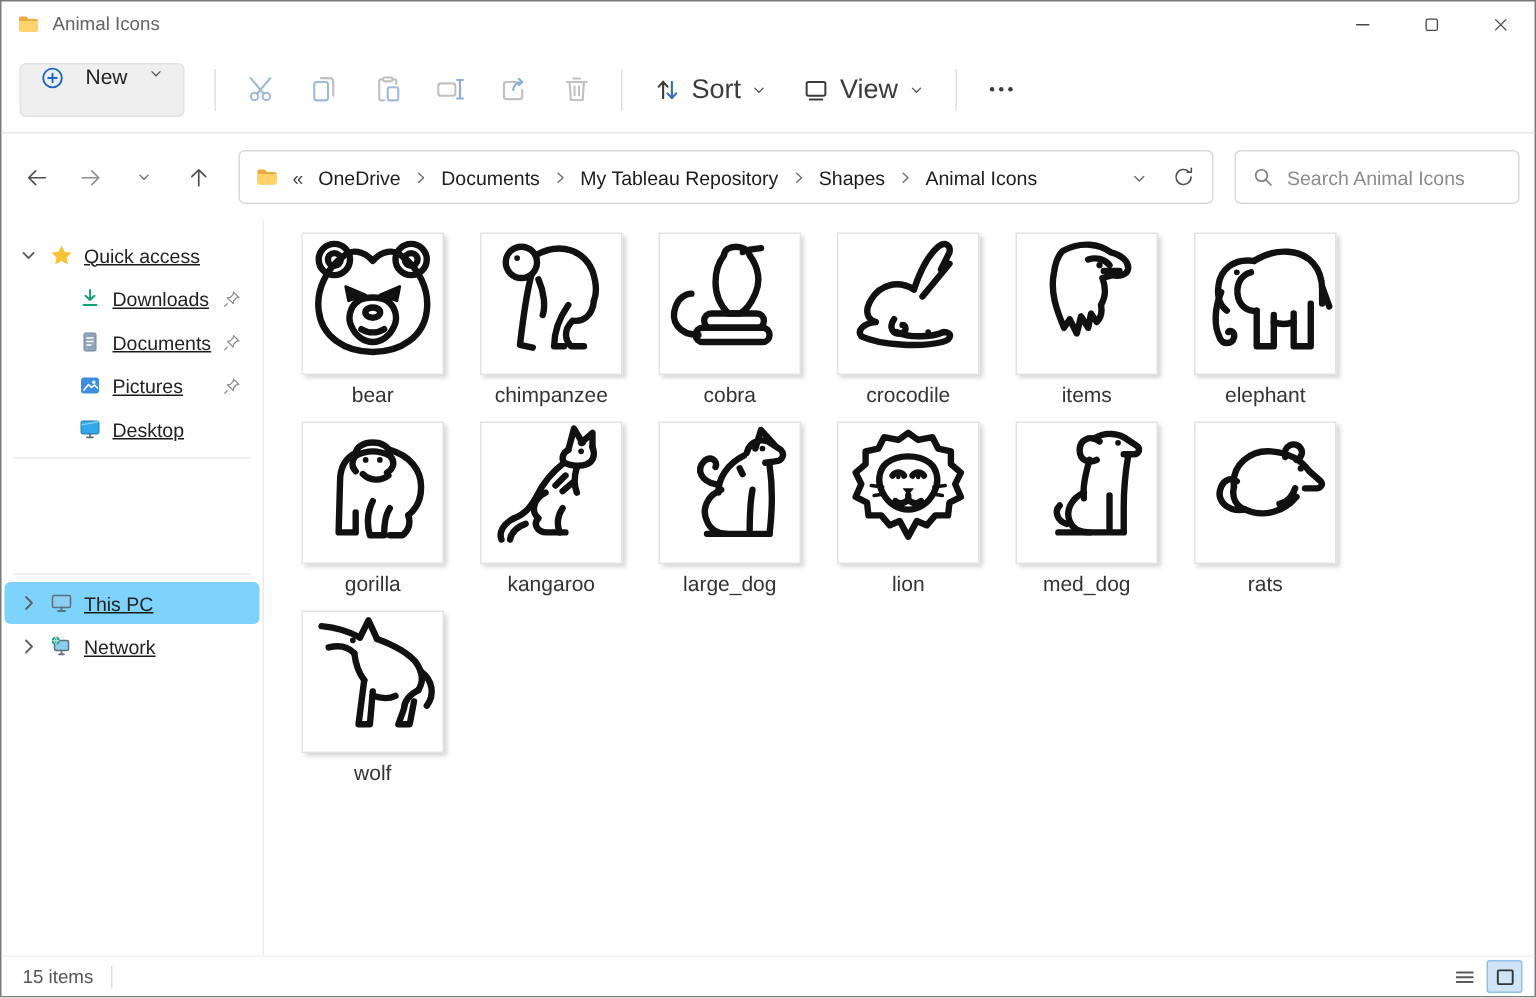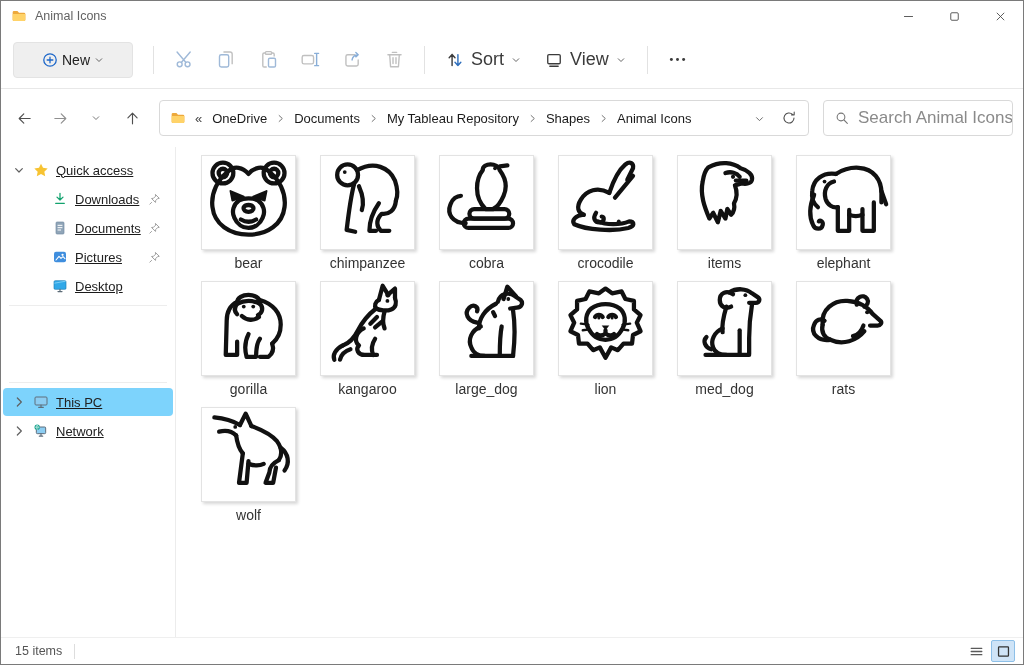--- a/index.html
+++ b/index.html
@@ -11,21 +11,21 @@
   .titlebar { height:30px; display:flex; align-items:center; justify-content:space-between; padding-left:10px; flex:0 0 auto; }
   .title-left { display:flex; align-items:center; gap:8px; }
   .title-left .ic { width:16px; height:16px; display:inline-flex; }
   .title-text { font-size:12.5px; color:#636363; }
   .win-controls { display:flex; height:30px; }
   .win-btn { width:46px; height:30px; display:flex; align-items:center; justify-content:center; background:none; border:none; cursor:default; }
   .win-btn svg { width:15px; height:15px; }
 
   
   .toolbar { height:58px; display:flex; align-items:center; padding:0 12px; gap:2px; border-bottom:1px solid #e8e8e8; flex:0 0 auto; }
-  .new-btn { display:flex; align-items:center; gap:3px; background:#efefef; border:1px solid #e3e3e3; border-radius:4px; height:36px; padding:0 27px; margin-right:10px; }
+  .new-btn { display:flex; align-items:flex-start; gap:13px; background:#efefef; border:1px solid #e3e3e3; border-radius:4px; height:36px; padding:0 12px; margin-right:10px; }
   .new-btn .ic { width:18px; height:18px; display:inline-flex; }
   .new-btn .lbl { font-size:14px; color:#222; }
   .chev { width:12px; height:12px; display:inline-flex; color:#555; }
   .tb-divider { width:1px; height:28px; background:#e2e2e2; margin:0 8px; }
   .tb-btn { width:40px; height:36px; display:flex; align-items:center; justify-content:center; background:none; border:none; border-radius:4px; }
   .tb-btn svg { width:21px; height:21px; }
   .tb-drop { display:flex; align-items:center; gap:6px; background:none; border:none; height:36px; padding:0 10px; border-radius:4px; }
   .tb-drop .ic { width:20px; height:20px; display:inline-flex; }
   .tb-drop .lbl { font-size:18px; color:#3b3b3b; }
 
@@ -39,21 +39,21 @@
   .overflow-ind { font-size:13px; color:#444; padding:0 6px 0 9px; }
   .breadcrumbs { display:flex; align-items:center; min-width:0; overflow:hidden; }
   .crumb { font-size:13px; color:#1b1b1b; padding:3px 4px; border-radius:3px; white-space:nowrap; }
   .crumb-sep { width:11px; height:11px; display:inline-flex; margin:0 4px; color:#6a6a6a; }
   .addr-right { margin-left:auto; display:flex; align-items:center; }
   .addr-btn { width:30px; height:30px; display:flex; align-items:center; justify-content:center; background:none; border:none; }
   .addr-btn svg { width:14px; height:14px; }
   .addr-btn.refresh svg { width:16px; height:16px; }
   .searchbox { width:190px; height:36px; margin-left:12px; border:1px solid #d9d9d9; border-radius:4px; position:relative; flex:0 0 auto; background:#fff; }
   .searchbox .ic { position:absolute; left:10px; top:9px; width:16px; height:16px; }
-  .searchbox input { width:100%; height:100%; border:none; outline:none; background:transparent; padding-left:34px; font-size:17px; font-family:inherit; color:#c2410c; }
+  .searchbox input { width:100%; height:100%; border:none; outline:none; background:transparent; padding-left:34px; font-size:13px; font-family:inherit; color:#c2410c; }
   .searchbox input::placeholder { color:#8a8a8a; }
 
   
   .content { flex:1; display:flex; min-height:0; }
   .sidebar { width:175px; flex:0 0 auto; border-right:1px solid #ececec; padding-top:8px; overflow:hidden;text-decoration:underline; }
   .side-row { display:flex; align-items:center; height:28px; padding-left:8px; margin:1px 2px; border-radius:4px; }
   .side-row .tw { width:16px; height:16px; display:inline-flex; flex:0 0 auto; }
   .side-row .ic { width:16px; height:16px; display:inline-flex; margin-left:6px; flex:0 0 auto; }
   .side-row .lbl { font-size:13px; color:#222; margin-left:7px; white-space:nowrap; }
   .side-row.child { padding-left:49px; }

